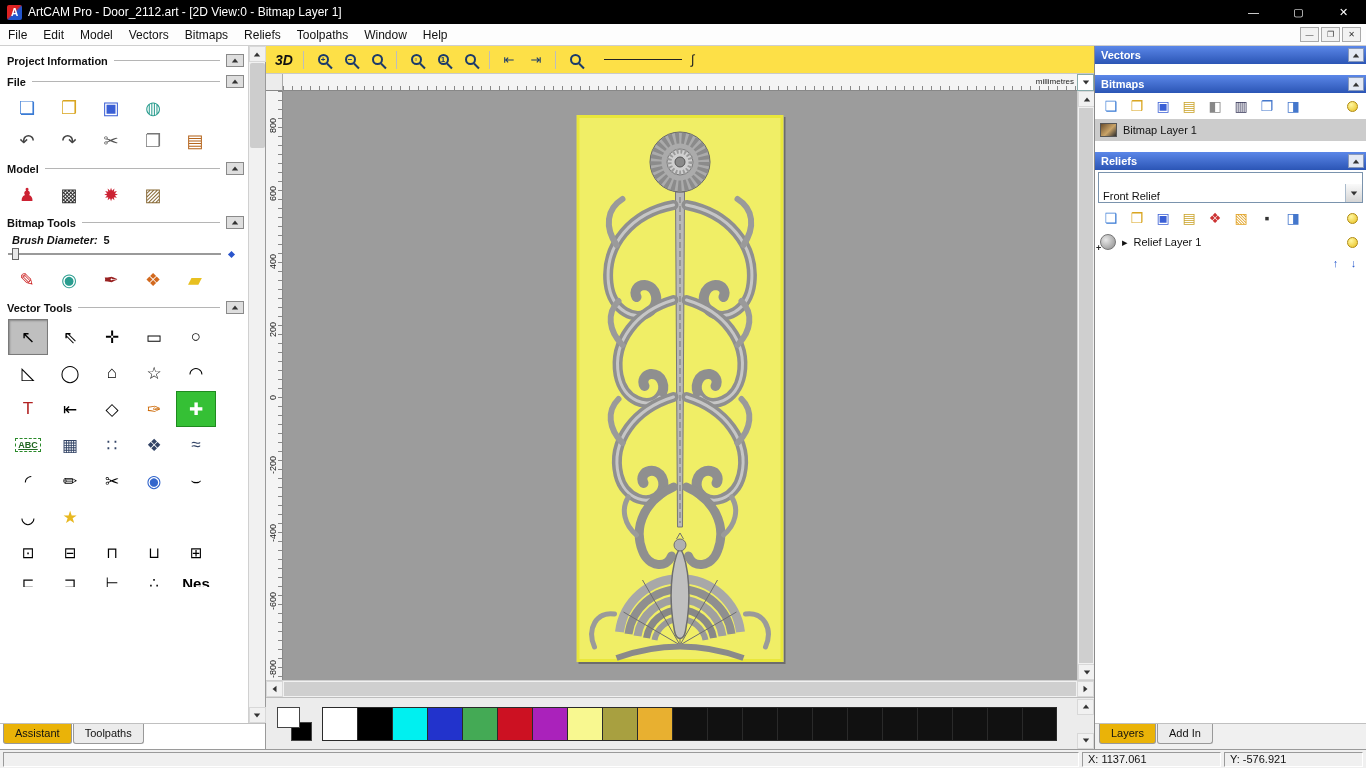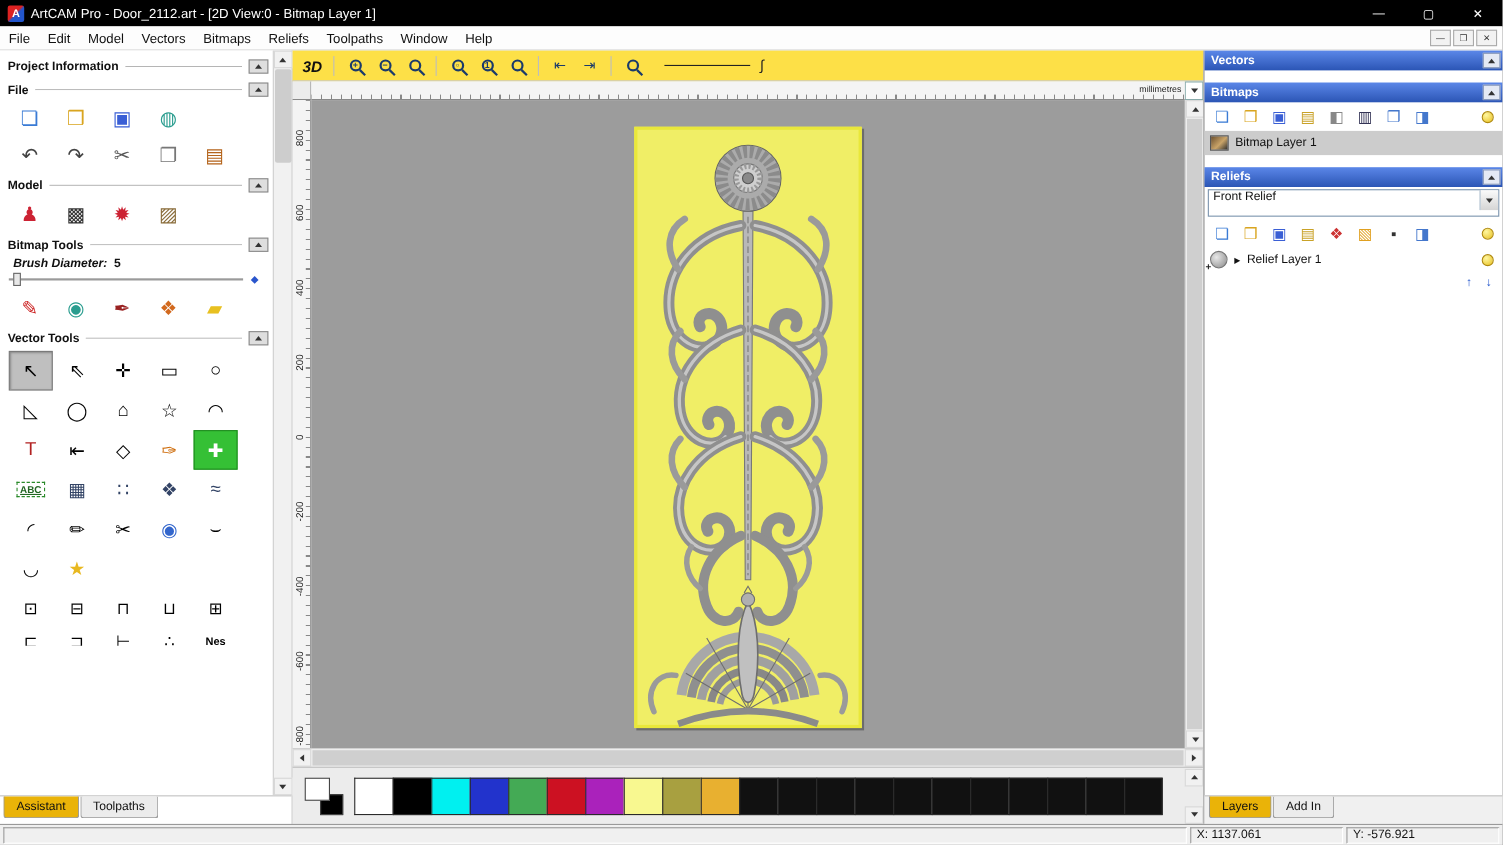--- a/index.html
+++ b/index.html
@@ -49,21 +49,21 @@
   .slider-thumb{position:absolute;left:4px;top:-5px;width:7px;height:12px;background:#e8e8e8;border:1px solid #666}
   .slider-dot{width:5px;height:5px;background:#2a55cc;transform:rotate(45deg);flex:0 0 auto;margin-right:4px}
   .vgrid{display:grid;grid-template-columns:repeat(5,42px);padding:3px 0 0 8px}
   .vcell{width:40px;height:36px;display:flex;align-items:center;justify-content:center;font-size:17px;border:1px solid transparent}
   .vcell.sel{background:#bfbfbf;border:1px solid #7a7a7a;box-shadow:inset 1px 1px 2px #8a8a8a}
   .vcell.green{background:#35c035;border:1px solid #1f8a1f}
   .vcell.abc .g{font-size:9px;font-weight:bold;border:1px dashed #2a8a2a;padding:1px 2px}
   .pos-wrap{max-height:52px;overflow:hidden}
   .pgrid{display:grid;grid-template-columns:repeat(5,42px);padding:3px 0 0 8px}
   .pcell{width:40px;height:30px;display:flex;align-items:center;justify-content:center;font-size:15px}
-  .pcell.nes .g{font-size:10px;font-weight:bold}
+  .pcell.nes .g{font-size:15px;font-weight:bold}
   .left-scroll{width:17px;background:#f1f1f1;border-left:1px solid #d0d0d0;display:flex;flex-direction:column;align-items:center;flex:0 0 auto}
   .sbtn{width:17px;height:16px;display:flex;align-items:center;justify-content:center;background:#f1f1f1;border:1px solid #d8d8d8;flex:0 0 auto}
   .sb-thumb{width:15px;height:85px;background:#cdcdcd;border-radius:2px;margin-top:1px}
   .sb-fill{flex:1}
   .left-tabs{height:26px;background:#fff;border-top:1px solid #c0c0c0;display:flex;align-items:flex-start;padding-left:3px;flex:0 0 auto}
   .tab{padding:3px 11px 4px;border:1px solid #999;border-top:none;border-radius:0 0 3px 3px;background:#ececec;margin-right:1px;white-space:nowrap}
   .tab.active{background:#eab308;position:relative}
 
   
   .center-col{flex:1;display:flex;flex-direction:column;min-width:0;background:#f0f0f0}
@@ -112,21 +112,21 @@
   .rp-gap{height:11px}
   .rp-toolbar{height:26px;display:flex;align-items:center;gap:4px;padding:0 5px;flex:0 0 auto}
   .rp-ic{width:22px;height:20px;display:flex;align-items:center;justify-content:center;font-size:14px}
   .bulb-wrap{margin-left:auto;width:18px;display:flex;justify-content:center}
   .bulb{width:11px;height:11px;border-radius:50%;background:radial-gradient(circle at 35% 30%,#fff7a0,#e8c020);border:1px solid #b08a10}
   .layer-row{height:22px;display:flex;align-items:center;gap:6px;padding:0 5px;flex:0 0 auto}
   .layer-row.selected{background:#cccccc}
   .thumb-bitmap{width:17px;height:14px;background:linear-gradient(135deg,#6b4f2e,#caa468 55%,#2e2e2e);border:1px solid #555;flex:0 0 auto}
   .thumb-relief{width:16px;height:16px;border-radius:50%;background:radial-gradient(circle at 35% 35%,#e8e8e8,#8a8a8a);border:1px solid #777;position:relative;flex:0 0 auto}
   .plus-badge{position:absolute;left:-5px;bottom:-4px;font-size:9px;font-weight:bold;color:#222}
-  .combo{height:25px;margin:2px 3px;border:1px solid #7a93ad;display:flex;align-items:flex-start;background:#fff;flex:0 0 auto}
+  .combo{height:31px;margin:2px 3px;border:1px solid #7a93ad;display:flex;align-items:flex-end;background:#fff;flex:0 0 auto}
   .combo .val{flex:1;padding-left:4px}
   .combo .dd{width:17px;height:18px;background:linear-gradient(#fafafa,#d5d5d5);border-left:1px solid #aabbcc;display:flex;align-items:center;justify-content:center}
   .updown{display:flex;justify-content:flex-end;gap:3px;padding:2px 5px}
   .udbtn{width:15px;height:15px;display:flex;align-items:center;justify-content:center;color:#2255cc;font-weight:bold;font-size:11px}
   .right-tabs{margin-top:auto;height:26px;background:#f0f0f0;border-top:1px solid #c0c0c0;display:flex;align-items:flex-start;padding-left:4px}
 
   
   .statusbar{height:19px;background:#f0f0f0;border-top:1px solid #9a9a9a;display:flex;align-items:center;gap:3px;padding:1px 3px;flex:0 0 auto}
   .scell{height:15px;border:1px solid;border-color:#9a9a9a #ffffff #ffffff #9a9a9a;background:#f0f0f0;display:flex;align-items:center;padding:0 5px;white-space:nowrap}
   .scell.grow{flex:1}

